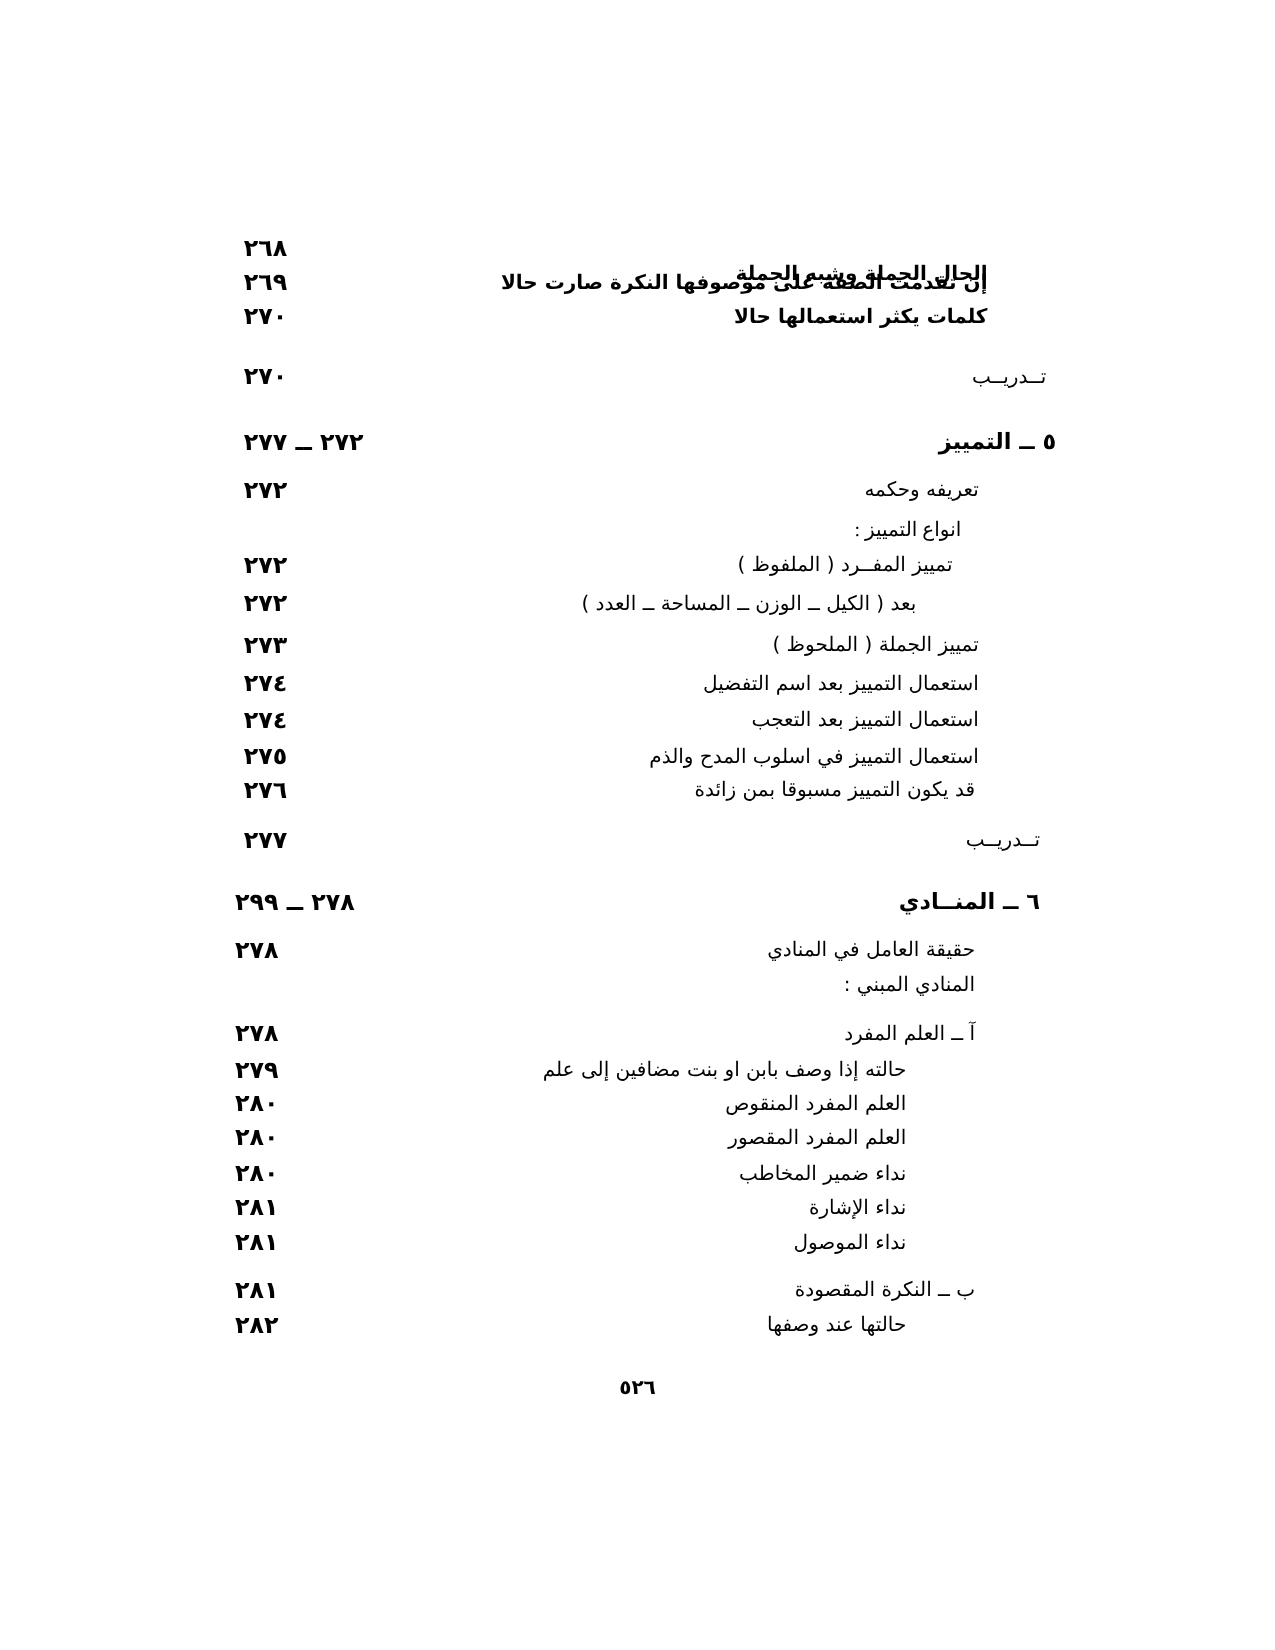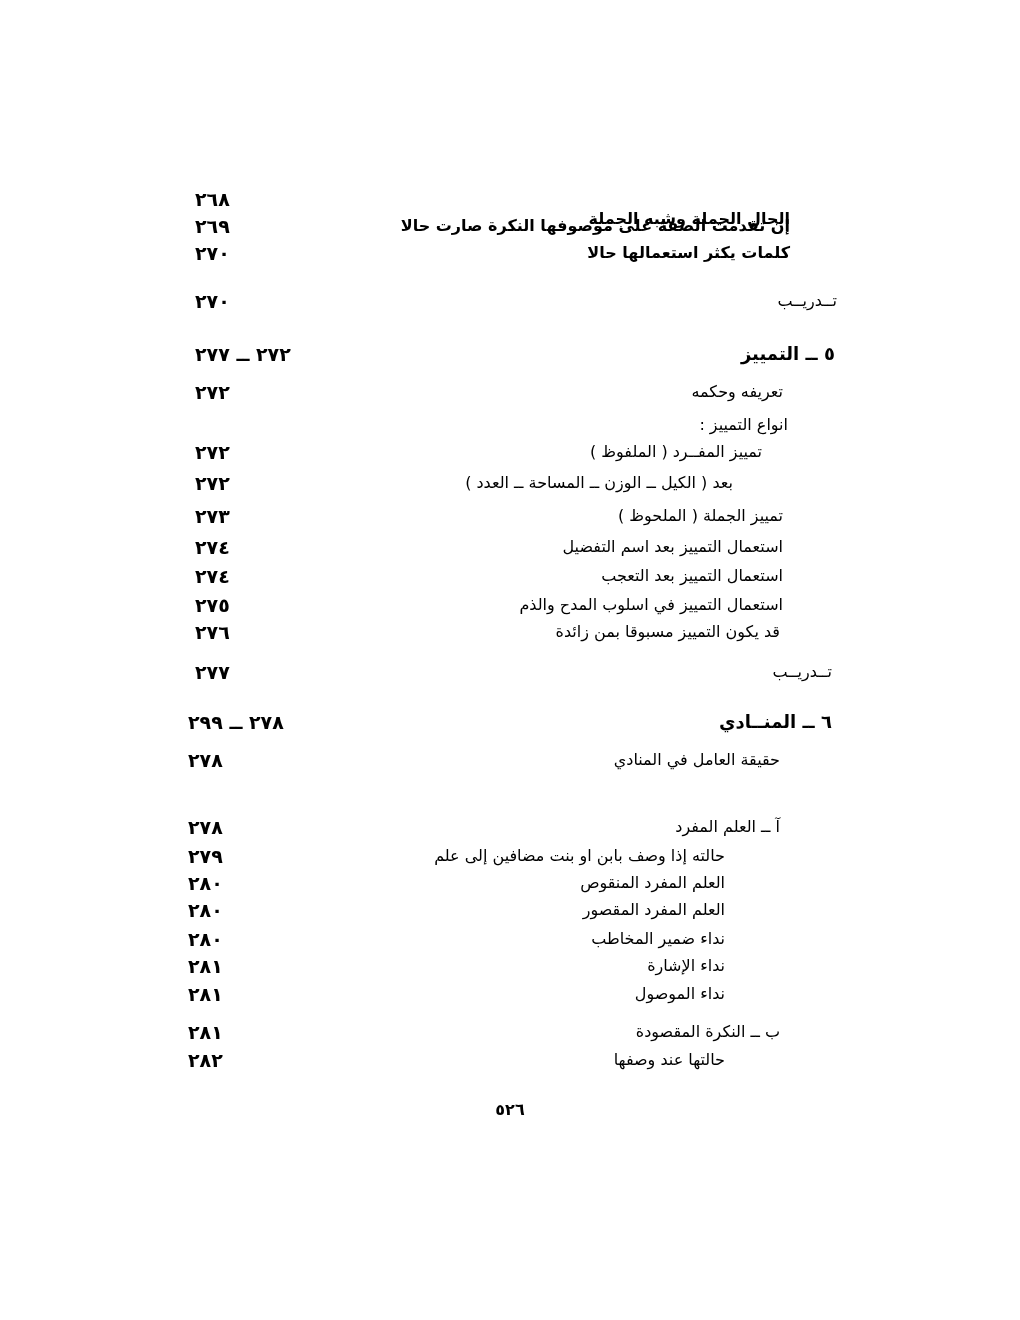--- a/index.html
+++ b/index.html
@@ -77,31 +77,31 @@
     <span class="entry-text bold" style="right:230px;">كلمات يكثر استعمالها حالا</span>
     <span class="entry-page" style="left:195px;">٢٧٠</span>
   </div>
 
   <div class="row" style="top:287px;">
     <span class="entry-text" style="right:183px;">تــدريــب</span>
     <span class="entry-page" style="left:195px;">٢٧٠</span>
   </div>
 
   <div class="row" style="top:340px;">
-    <span class="entry-text heading" style="right:185px;margin-left:24px;">٥ ــ التمييز</span>
+    <span class="entry-text heading" style="right:175px;margin-left:24px;">٥ ــ التمييز</span>
     <span class="entry-page" style="left:195px;">٢٧٢ ــ ٢٧٧</span>
   </div>
 
   <div class="row" style="top:378px;">
     <span class="entry-text" style="right:237px;">تعريفه وحكمه</span>
     <span class="entry-page" style="left:195px;">٢٧٢</span>
   </div>
 
   <div class="row" style="top:411px;">
-    <span class="entry-text" style="right:232px;">انواع التمييز :</span>
+    <span class="entry-text" style="right:251px;font-family:Liberation Serif, serif;">انواع التمييز :</span>
     <span class="entry-page" style="left:195px;"></span>
   </div>
 
   <div class="row" style="top:438px;">
     <span class="entry-text" style="right:258px;">تمييز المفــرد ( الملفوظ )</span>
     <span class="entry-page" style="left:195px;">٢٧٢</span>
   </div>
 
   <div class="row" style="top:469px;">
     <span class="entry-text" style="right:287px;">بعد ( الكيل ــ الوزن ــ المساحة ــ العدد )</span>
@@ -141,20 +141,24 @@
   <div class="row" style="top:708px;">
     <span class="entry-text heading" style="right:188px;">٦ ــ المنــادي</span>
     <span class="entry-page" style="left:188px;">٢٧٨ ــ ٢٩٩</span>
   </div>
 
   <div class="row" style="top:746px;">
     <span class="entry-text" style="right:240px;">حقيقة العامل في المنادي</span>
     <span class="entry-page" style="left:188px;">٢٧٨</span>
   </div>
 
+  <div class="row" style="top:774px;">
+    <span class="entry-text" style="right:240px;">المنادي المبني :</span>
+    <span class="entry-page" style="left:188px;"></span>
+  </div>
 
   <div class="row" style="top:813px;">
     <span class="entry-text" style="right:240px;">آ ــ العلم المفرد</span>
     <span class="entry-page" style="left:188px;">٢٧٨</span>
   </div>
 
   <div class="row" style="top:842px;">
     <span class="entry-text" style="right:295px;">حالته إذا وصف بابن او بنت مضافين إلى علم</span>
     <span class="entry-page" style="left:188px;">٢٧٩</span>
   </div>

